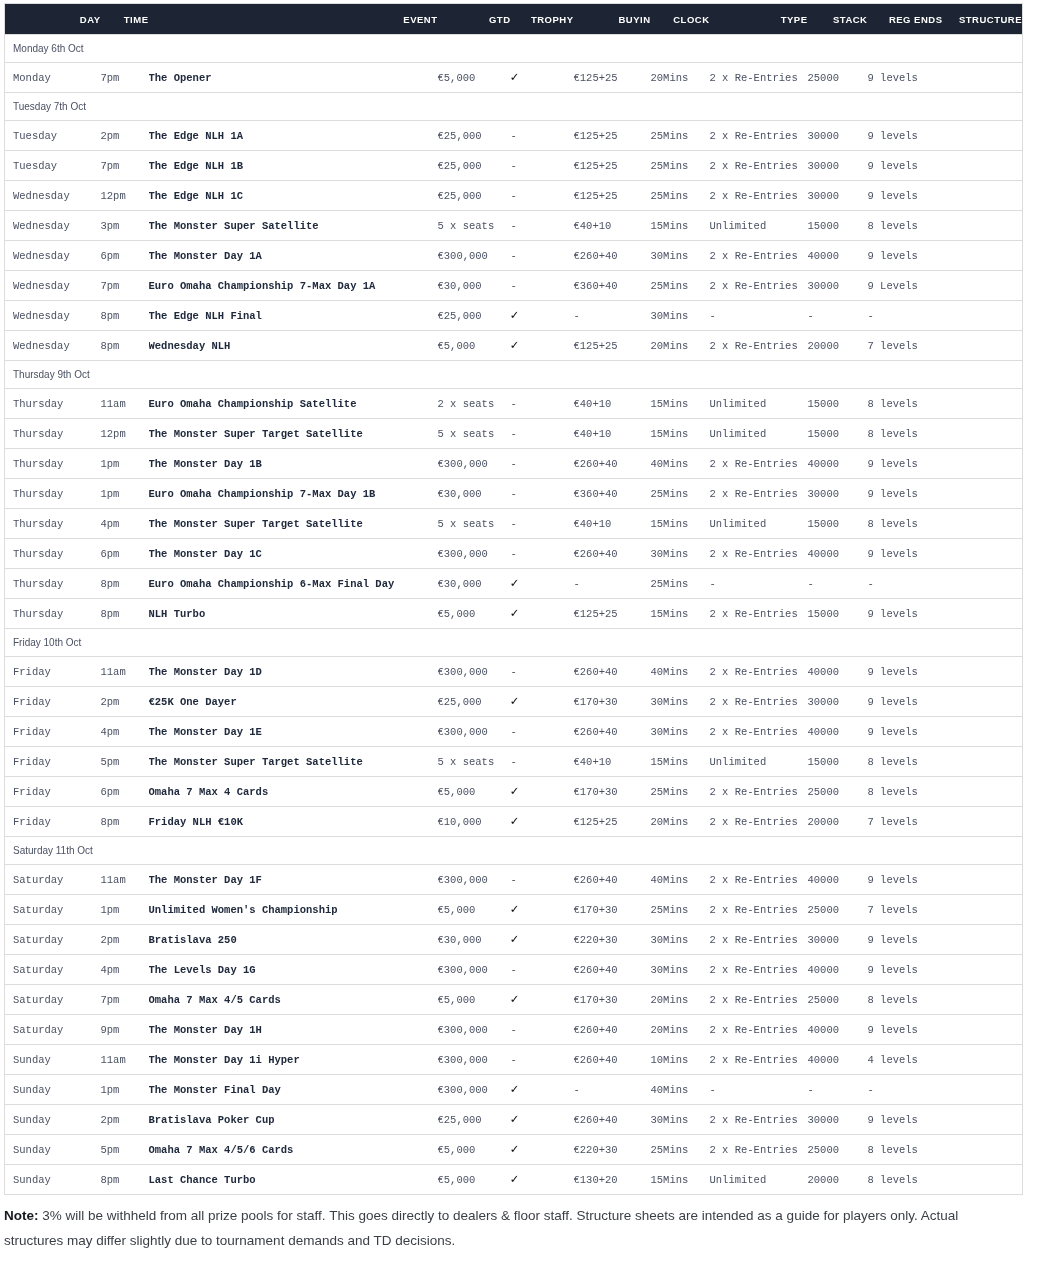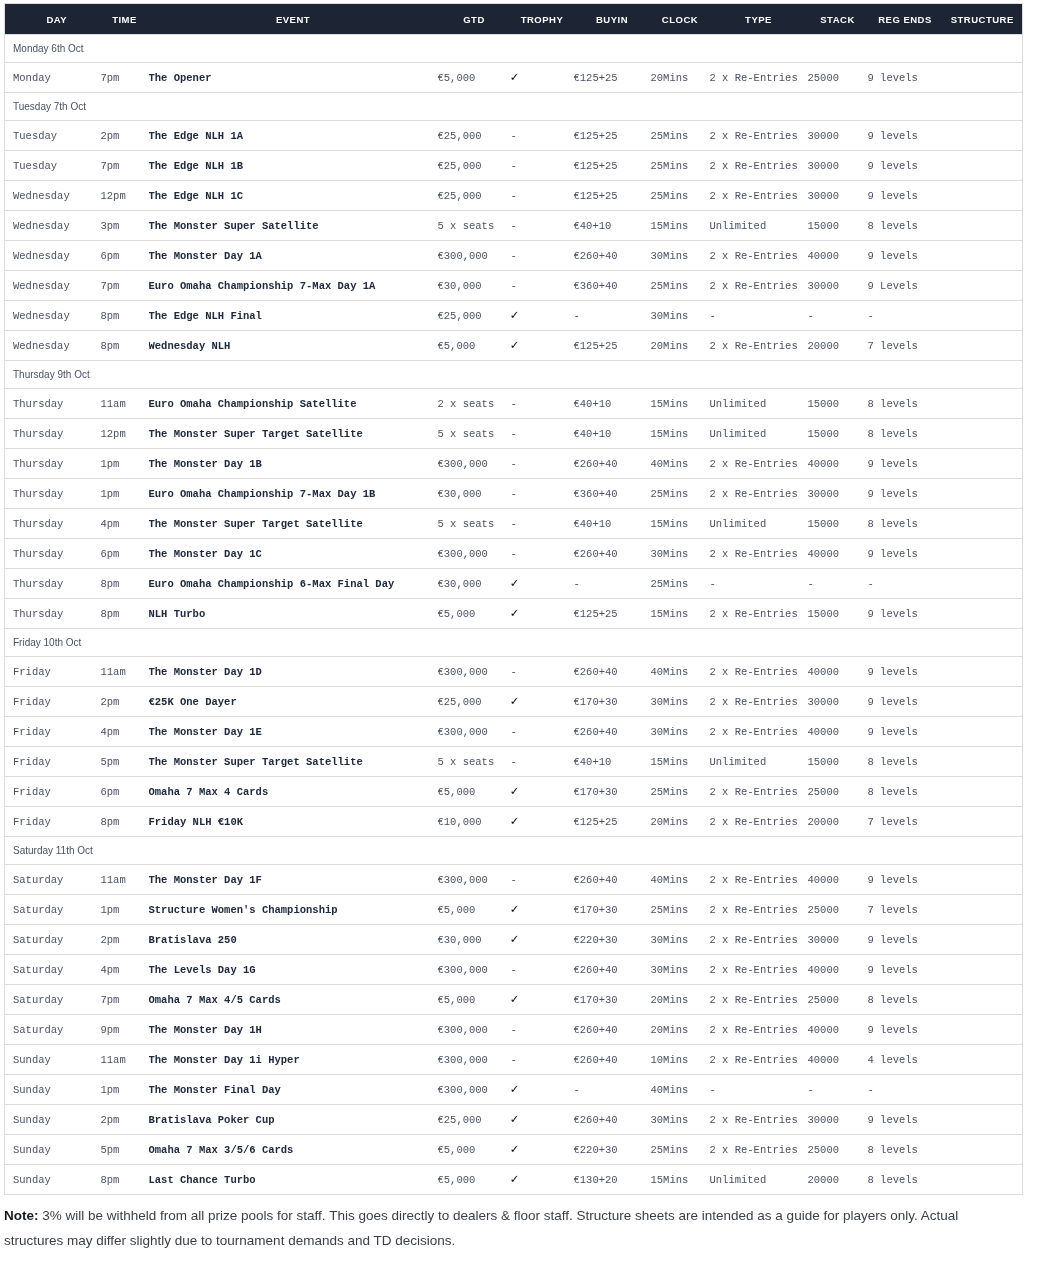--- a/index.html
+++ b/index.html
@@ -28,21 +28,21 @@
   col.c-stack     { width: 60px; }
   col.c-reg       { width: 75px; }
   col.c-structure { width: 80px; }
 
   thead th {
     background: #1d2433;
     color: #ffffff;
     font-size: 9.5px;
     font-weight: 700;
     letter-spacing: 0.5px;
-    text-align: center;
+    text-align: right;
     height: 31px;
     padding: 0;
     border: none;
     text-transform: uppercase;
     white-space: nowrap;
     margin-top: 42px;
   }
   thead th:first-child { padding-left: 8px; }
 
   tbody td {
@@ -432,21 +432,21 @@
           <td class="cell-buyin">€260+40</td>
           <td class="cell-clock">40Mins</td>
           <td class="cell-type">2 x Re-Entries</td>
           <td class="cell-stack">40000</td>
           <td class="cell-reg_ends">9 levels</td>
           <td class="cell-structure"></td>
         </tr>
         <tr class="event-row">
           <td class="cell-day">Saturday</td>
           <td class="cell-time">1pm</td>
-          <td class="cell-event">Structure Women's Championship</td>
+          <td class="cell-event">Unlimited Women's Championship</td>
           <td class="cell-gtd">€5,000</td>
           <td class="cell-trophy"><span class="check-glyph">✓</span></td>
           <td class="cell-buyin">€170+30</td>
           <td class="cell-clock">25Mins</td>
           <td class="cell-type">2 x Re-Entries</td>
           <td class="cell-stack">25000</td>
           <td class="cell-reg_ends">7 levels</td>
           <td class="cell-structure"></td>
         </tr>
         <tr class="event-row">
@@ -536,21 +536,21 @@
           <td class="cell-buyin">€260+40</td>
           <td class="cell-clock">30Mins</td>
           <td class="cell-type">2 x Re-Entries</td>
           <td class="cell-stack">30000</td>
           <td class="cell-reg_ends">9 levels</td>
           <td class="cell-structure"></td>
         </tr>
         <tr class="event-row">
           <td class="cell-day">Sunday</td>
           <td class="cell-time">5pm</td>
-          <td class="cell-event">Omaha 7 Max 3/5/6 Cards</td>
+          <td class="cell-event">Omaha 7 Max 4/5/6 Cards</td>
           <td class="cell-gtd">€5,000</td>
           <td class="cell-trophy"><span class="check-glyph">✓</span></td>
           <td class="cell-buyin">€220+30</td>
           <td class="cell-clock">25Mins</td>
           <td class="cell-type">2 x Re-Entries</td>
           <td class="cell-stack">25000</td>
           <td class="cell-reg_ends">8 levels</td>
           <td class="cell-structure"></td>
         </tr>
         <tr class="event-row">

